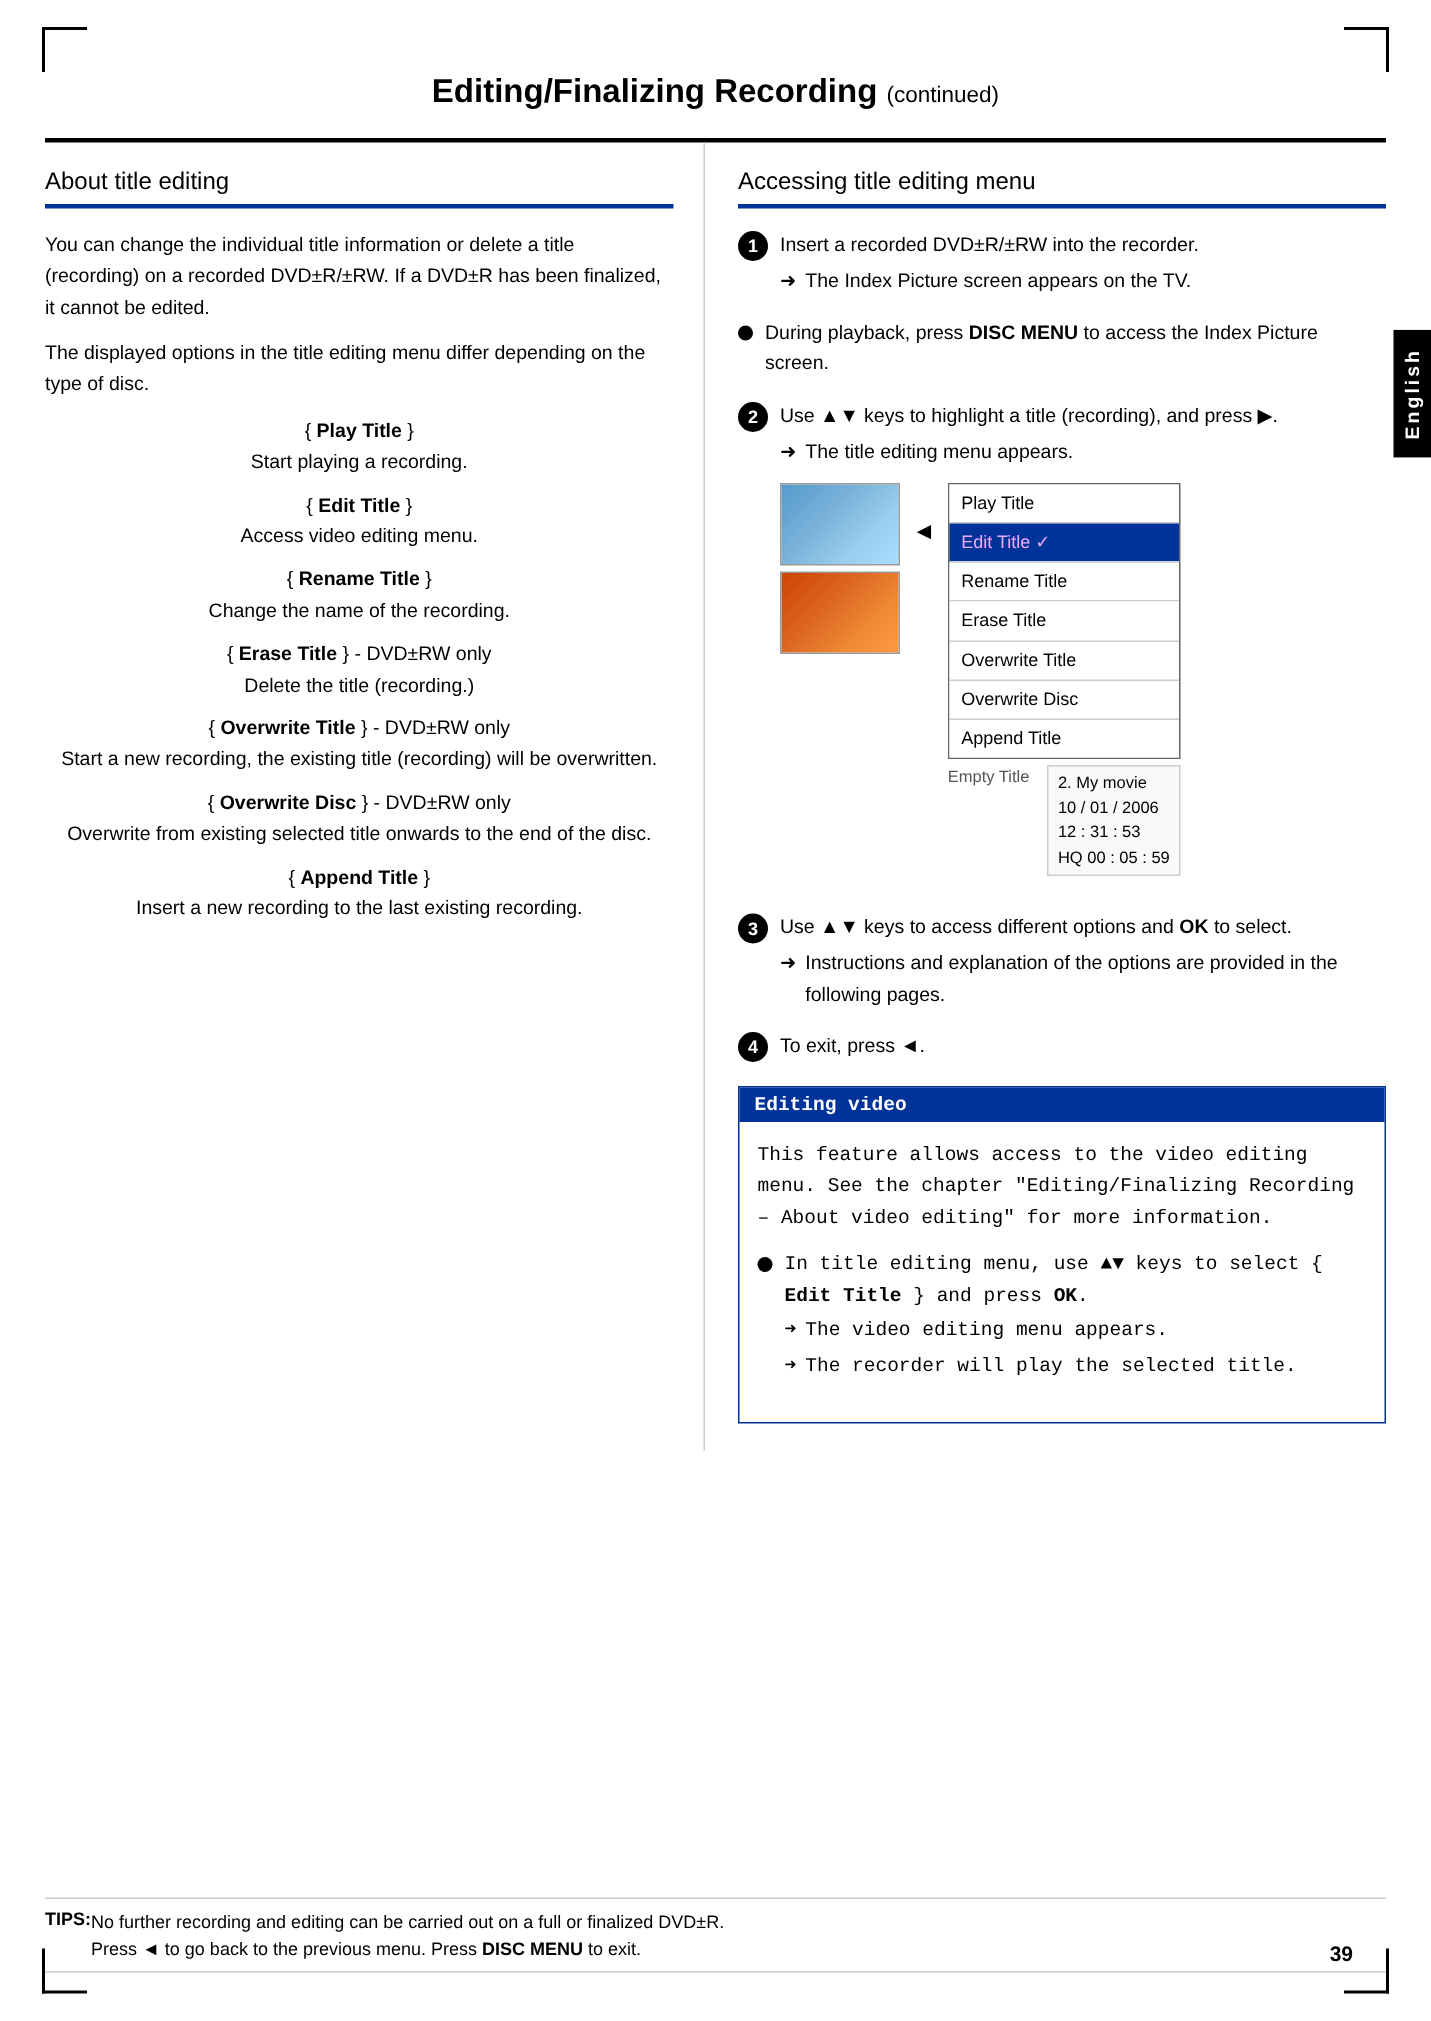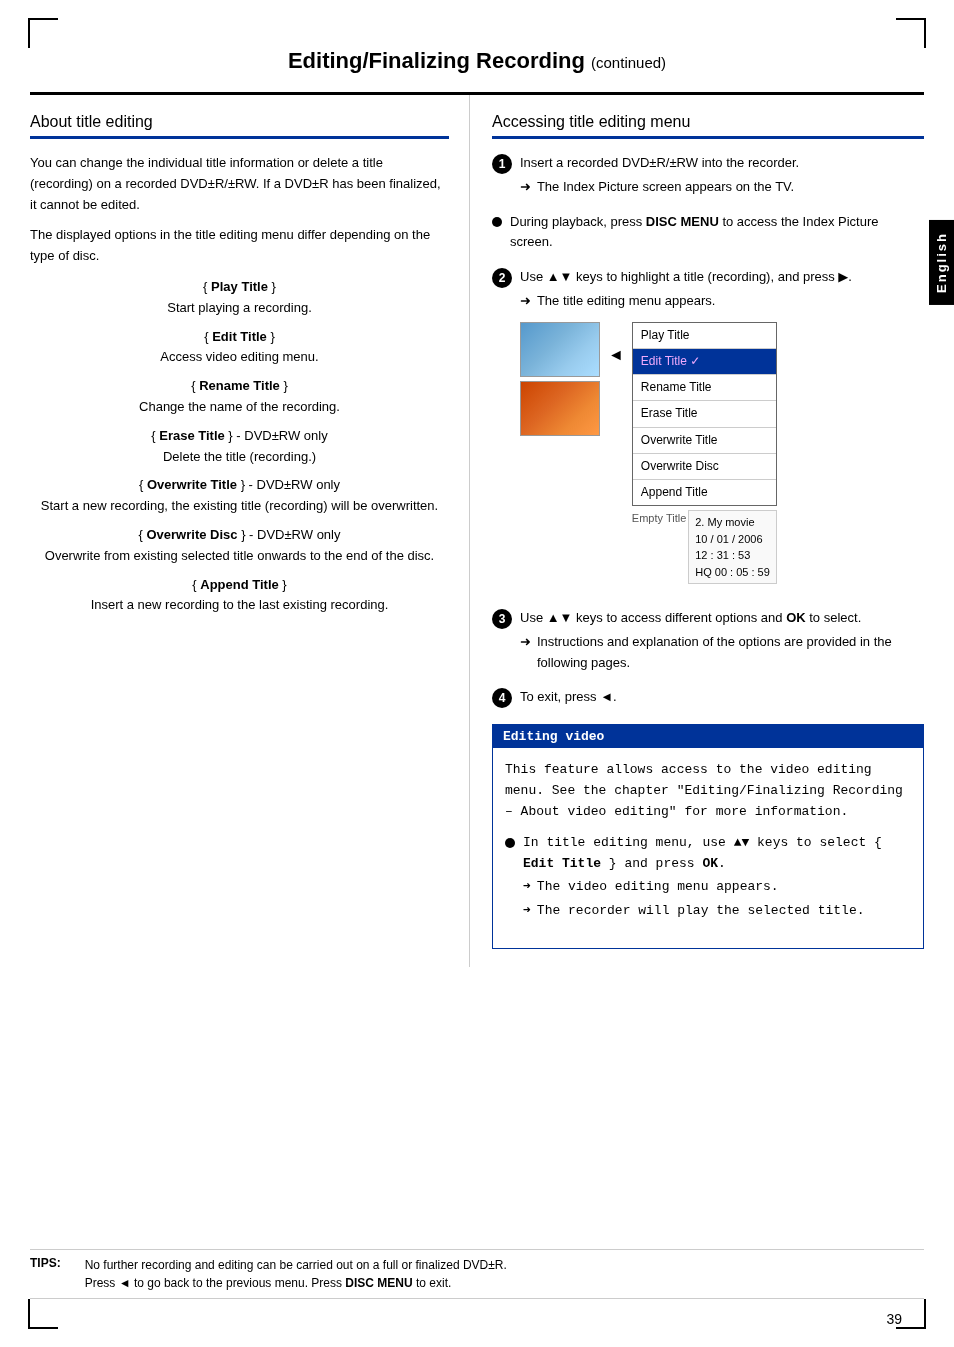--- a/index.html
+++ b/index.html
@@ -231,46 +231,46 @@
       padding: 4px 10px;
     }
     .subsection-body {
       padding: 12px 12px;
       font-size: 13px;
       line-height: 1.6;
     }
     
     .tips-bar {
       position: absolute;
-      bottom: 48px;
+      bottom: 32px;
       left: 30px;
       right: 30px;
       border-top: 1px solid #ccc;
       border-bottom: 1px solid #ccc;
       padding: 6px 0;
       font-size: 12px;
       display: flex;
-      gap: 24px;
+      gap: 0;
     }
     .tips-label {
       font-weight: bold;
       white-space: nowrap;
       flex-shrink: 0;
     }
     .tips-text {
       font-size: 12px;
       line-height: 1.5;
     }
     
     .page-num {
       position: absolute;
-      bottom: 20px;
+      bottom: 37px;
       right: 52px;
       font-size: 14px;
-      font-weight: normal;
+      font-weight: bold;
     }
     .bold { font-weight: bold; }
   </style>
 </head>
 <body>
 
 <div class="page">
   <div class="top-corner-tl"></div>
   <div class="top-corner-tr"></div>
   <div class="bottom-corner-bl"></div>
@@ -360,21 +360,21 @@
             <div style="display:flex; flex-direction:column; gap:0;">
               <div class="menu-box">
                 <div class="menu-item">Play Title</div>
                 <div class="menu-item selected">Edit Title ✓</div>
                 <div class="menu-item">Rename Title</div>
                 <div class="menu-item">Erase Title</div>
                 <div class="menu-item">Overwrite Title</div>
                 <div class="menu-item">Overwrite Disc</div>
                 <div class="menu-item">Append Title</div>
               </div>
-              <div style="display:flex; align-items:flex-start; gap:2px; margin-top:4px;">
+              <div style="display:flex; align-items:flex-start; gap:12px; margin-top:4px;">
                 <div class="empty-title-label">Empty Title</div>
                 <div class="empty-title-info">
                   2. My movie<br>10 / 01 / 2006<br>12 : 31 : 53<br>HQ 00 : 05 : 59
                 </div>
               </div>
             </div>
           </div>
         </div>
       </div>
 

